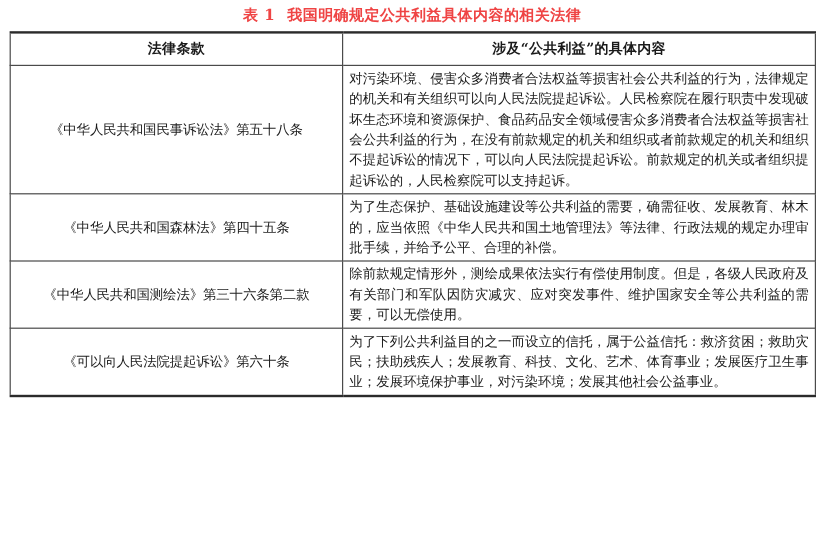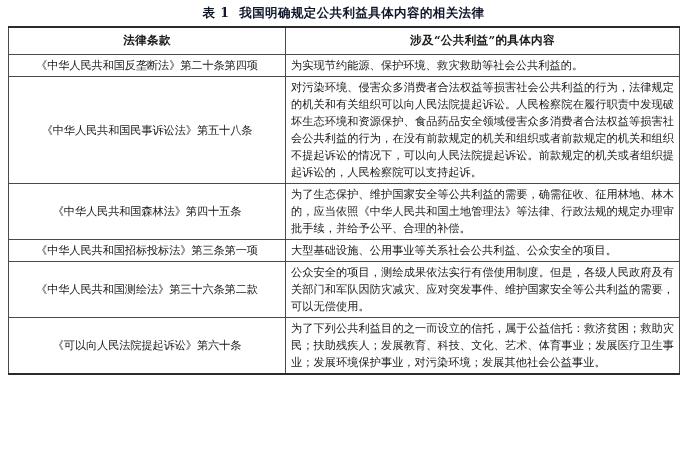--- a/index.html
+++ b/index.html
@@ -21,21 +21,21 @@
     box-sizing: border-box;
     padding: 0 8px;
   }
   .table-caption {
     text-align: center;
     font-size: 12.5px;
     font-weight: bold;
     letter-spacing: 0.4px;
     padding: 5px 0 6px 0;
     line-height: 1.2;
-    color: #0f172a;
+    color: #ef4444;
   }
   .caption-num {
     margin-right: 10px;
   }
   table.law-table {
     width: 671px;
     border-collapse: collapse;
     table-layout: fixed;
     font-size: 11.2px;
     line-height: 1.52;
@@ -91,38 +91,30 @@
       <col class="c2">
     </colgroup>
     <thead>
       <tr>
         <th>法律条款</th>
         <th>涉及“公共利益”的具体内容</th>
       </tr>
     </thead>
     <tbody>
       <tr>
-        <td class="law-cell">《中华人民共和国反垄断法》第二十条第四项</td>
-        <td class="content-cell">为实现节约能源、保护环境、救灾救助等社会公共利益的。</td>
-      </tr>
-      <tr>
         <td class="law-cell">《中华人民共和国民事诉讼法》第五十八条</td>
         <td class="content-cell">对污染环境、侵害众多消费者合法权益等损害社会公共利益的行为，法律规定的机关和有关组织可以向人民法院提起诉讼。人民检察院在履行职责中发现破坏生态环境和资源保护、食品药品安全领域侵害众多消费者合法权益等损害社会公共利益的行为，在没有前款规定的机关和组织或者前款规定的机关和组织不提起诉讼的情况下，可以向人民法院提起诉讼。前款规定的机关或者组织提起诉讼的，人民检察院可以支持起诉。</td>
       </tr>
       <tr>
         <td class="law-cell">《中华人民共和国森林法》第四十五条</td>
-        <td class="content-cell">为了生态保护、维护国家安全等公共利益的需要，确需征收、征用林地、林木的，应当依照《中华人民共和国土地管理法》等法律、行政法规的规定办理审批手续，并给予公平、合理的补偿。</td>
-      </tr>
-      <tr>
-        <td class="law-cell">《中华人民共和国招标投标法》第三条第一项</td>
-        <td class="content-cell">大型基础设施、公用事业等关系社会公共利益、公众安全的项目。</td>
+        <td class="content-cell">为了生态保护、基础设施建设等公共利益的需要，确需征收、发展教育、林木的，应当依照《中华人民共和国土地管理法》等法律、行政法规的规定办理审批手续，并给予公平、合理的补偿。</td>
       </tr>
       <tr>
         <td class="law-cell">《中华人民共和国测绘法》第三十六条第二款</td>
-        <td class="content-cell">公众安全的项目，测绘成果依法实行有偿使用制度。但是，各级人民政府及有关部门和军队因防灾减灾、应对突发事件、维护国家安全等公共利益的需要，可以无偿使用。</td>
+        <td class="content-cell">除前款规定情形外，测绘成果依法实行有偿使用制度。但是，各级人民政府及有关部门和军队因防灾减灾、应对突发事件、维护国家安全等公共利益的需要，可以无偿使用。</td>
       </tr>
       <tr>
         <td class="law-cell">《可以向人民法院提起诉讼》第六十条</td>
         <td class="content-cell">为了下列公共利益目的之一而设立的信托，属于公益信托：救济贫困；救助灾民；扶助残疾人；发展教育、科技、文化、艺术、体育事业；发展医疗卫生事业；发展环境保护事业，对污染环境；发展其他社会公益事业。</td>
       </tr>
     </tbody>
   </table>
 
 </div>
 

